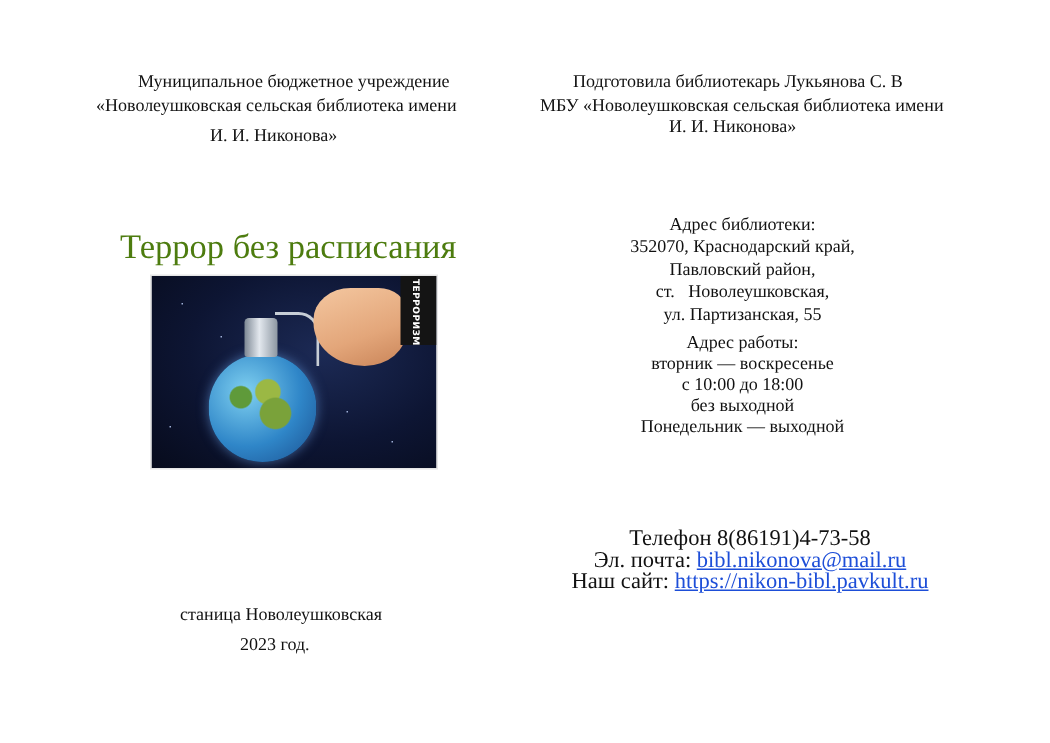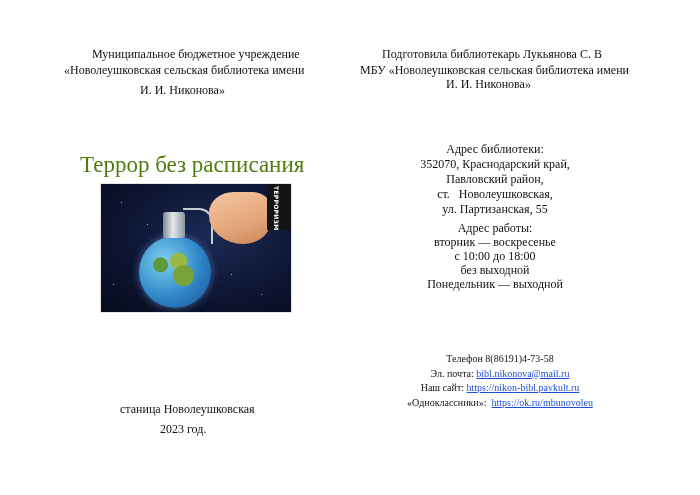--- a/index.html
+++ b/index.html
@@ -155,21 +155,21 @@
       font-size: 12px;
       line-height: 14px;
     }
 
     .contact-block {
       position: absolute;
       left: 10px;
       top: 352px;
       width: 280px;
       text-align: center;
-      font-size: 10px;
+      font-size: 15px;
       line-height: 14.5px;
     }
     .contact-row { white-space: nowrap; }
     .link {
       color: #1d4ed8;
       text-decoration: underline;
     }
   </style>
 </head>
 <body>
@@ -221,17 +221,14 @@
   </div>
 
   <div class="contact-block">
     <div class="contact-row">Телефон 8(86191)4-73-58</div>
     <div class="contact-row">
       <span>Эл. почта: </span><a class="link">bibl.nikonova@mail.ru</a>
     </div>
     <div class="contact-row">
       <span>Наш сайт: </span><a class="link">https://nikon-bibl.pavkult.ru</a>
     </div>
-    <div class="contact-row">
-      <span style="white-space:pre">«Одноклассники»:  </span><a class="link">https://ok.ru/mbunovoleu</a>
-    </div>
   </div>
 </div>
 
 </body></html>

